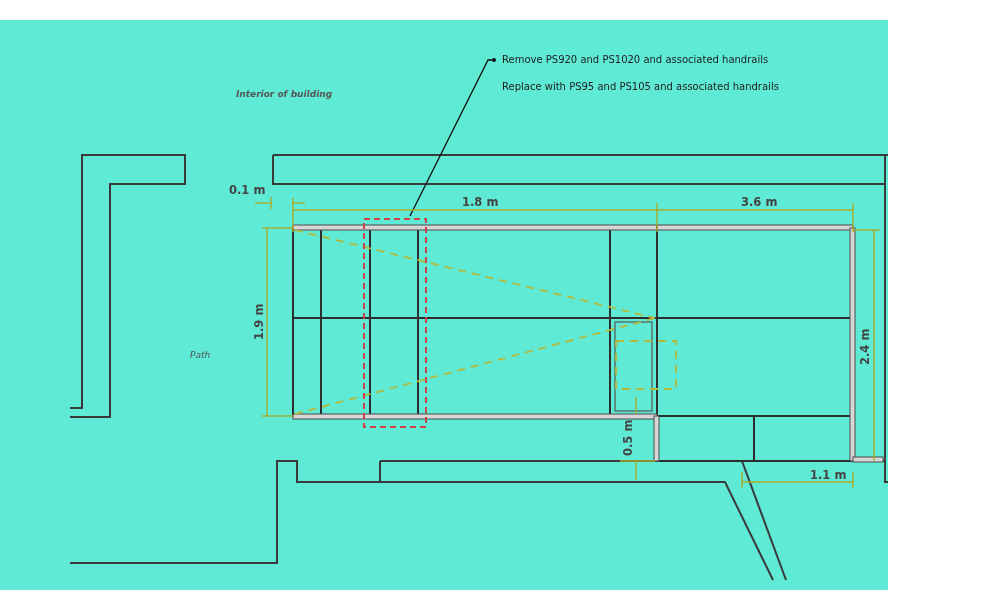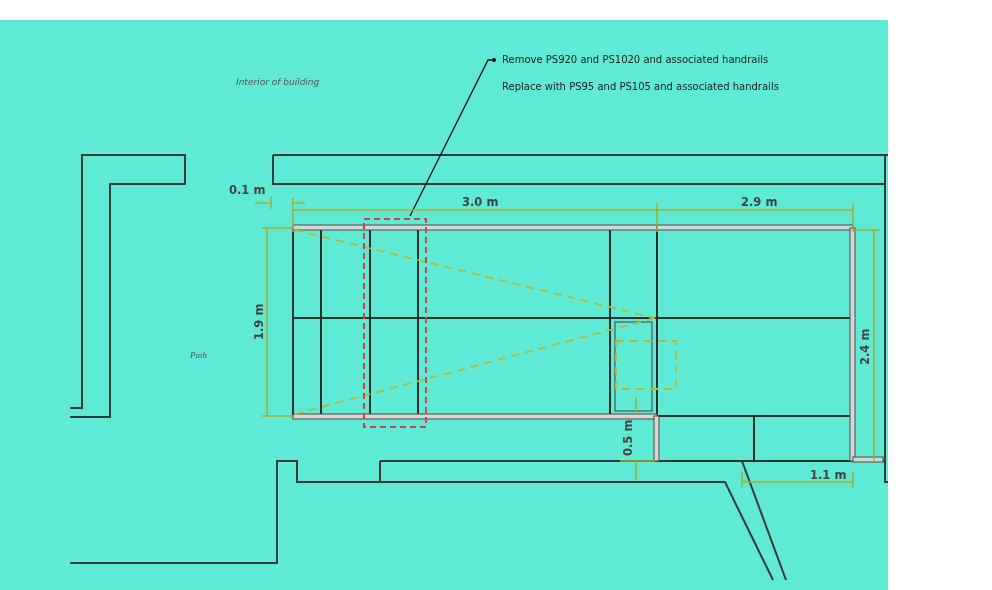--- a/index.html
+++ b/index.html
@@ -97,23 +97,23 @@
 
     <line class="dim" x1="742" y1="452" x2="742" y2="468"></line>
     <line class="dim" x1="853" y1="452" x2="853" y2="468"></line>
     <line class="dim" x1="742" y1="462" x2="853" y2="462"></line>
   </g>
 </svg>
 
 <div class="lbl note" style="left:502px;top:34px;">Remove PS920 and PS1020 and associated handrails</div>
 <div class="lbl note" style="left:502px;top:61px;">Replace with PS95 and PS105 and associated handrails</div>
 
-<div class="lbl italic" style="left:236px;top:57px;">Interior of building</div>
-<div class="lbl italic" style="left:190px;top:330px;font-family:Liberation Serif, serif;">Path</div>
+<div class="lbl italic" style="left:236px;top:69px;font-weight:bold;">Interior of building</div>
+<div class="lbl italic" style="left:190px;top:330px;">Path</div>
 
 <div class="lbl dimlbl" style="left:229px;top:163px;">0.1 m</div>
-<div class="lbl dimlbl" style="left:462px;top:175px;">3.0 m</div>
-<div class="lbl dimlbl" style="left:741px;top:175px;">2.9 m</div>
+<div class="lbl dimlbl" style="left:462px;top:175px;">1.8 m</div>
+<div class="lbl dimlbl" style="left:741px;top:175px;">3.6 m</div>
 <div class="lbl dimlbl vert" style="left:252px;top:320px;">1.9 m</div>
 <div class="lbl dimlbl vert" style="left:858px;top:345px;">2.4 m</div>
 <div class="lbl dimlbl vert" style="left:621px;top:436px;">0.5 m</div>
 <div class="lbl dimlbl" style="left:810px;top:448px;">1.1 m</div>
 </div>
 
 </body></html>

